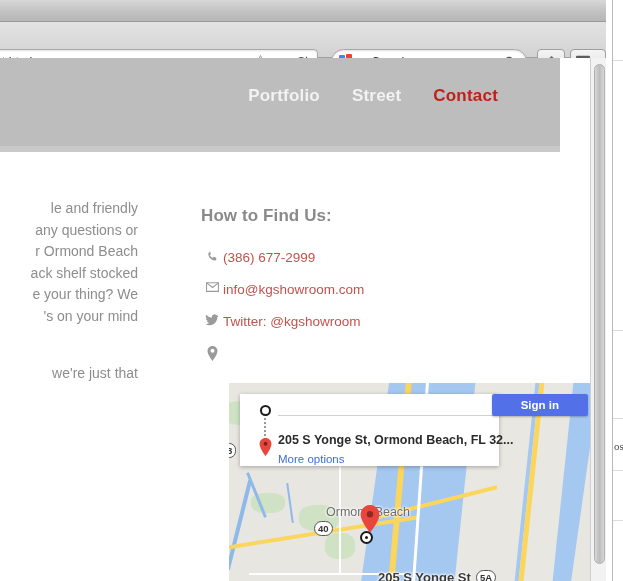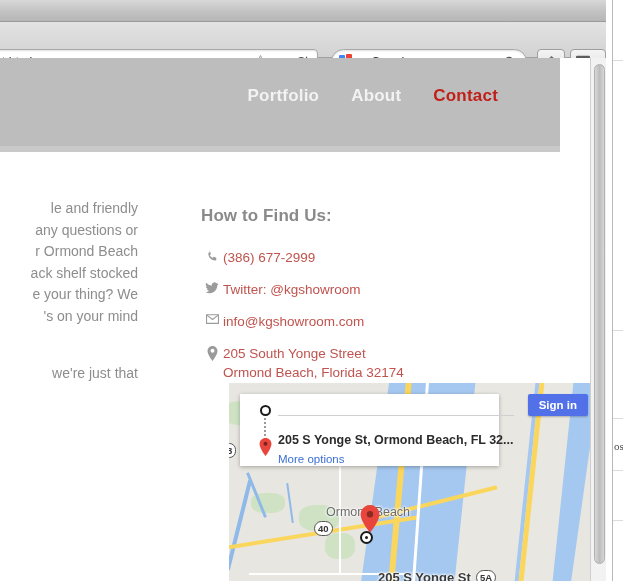--- a/index.html
+++ b/index.html
@@ -433,21 +433,21 @@
     margin-top: 6px;
   }
   .signin-btn {
     position: absolute;
     right: 11px;
     top: 11px;
     background: #5271e8;
     color: #ffffff;
     font-size: 11.5px;
     font-weight: bold;
-    padding: 5px 11px;
+    padding: 5px 29px;
     border-radius: 2px;
     box-shadow: 0 1px 2px rgba(0,0,0,.25);
   }
 
   
   .scrollbar {
     position: absolute;
     right: 0;
     top: 58px;
     width: 16px;
@@ -530,21 +530,21 @@
       </div>
 
     </div>
 
     <div class="viewport">
 
       <header class="site-header">
         <div class="site-header-shade"></div>
         <nav class="nav">
           <a class="nav-link" href="#">Portfolio</a>
-          <a class="nav-link" href="#">About</a>
+          <a class="nav-link" href="#">Street</a>
           <a class="nav-link active" href="#">Contact</a>
         </nav>
       </header>
 
       <div class="left-col">
         <p class="para">le and friendly
  any questions or
 r Ormond Beach
 ack shelf stocked
 e your thing? We
@@ -561,45 +561,43 @@
             <span class="ci-icon">
               <svg width="13" height="13" viewBox="0 0 24 24">
                 <path d="M6.6 2.5c.6 0 1.1.4 1.3 1l1 3.1c.2.6 0 1.2-.5 1.6L7 9.3c1 2.3 2.9 4.2 5.2 5.3l1.1-1.4c.4-.5 1-.7 1.6-.5l3.1 1c.6.2 1 .7 1 1.3v2.6c0 1.1-.9 2-2 1.9C9.6 19 4.9 14.3 4.2 7.1 4.1 5.9 5 5 6.1 5z"></path>
               </svg>
             </span>
             <span class="ci-text">(386) 677-2999</span>
           </li>
 
           <li class="contact-item">
             <span class="ci-icon">
-              <svg width="14" height="12" viewBox="0 0 24 20">
-                <path d="M23 2.5c-.8.4-1.7.6-2.6.8 1-.6 1.7-1.5 2-2.6-.9.5-1.9.9-3 1.1A4.6 4.6 0 0 0 11.6 6c-3.8-.2-7.2-2-9.5-4.8a4.7 4.7 0 0 0 1.4 6.2c-.7 0-1.4-.2-2-.5 0 2.2 1.6 4.1 3.7 4.5-.6.2-1.3.2-1.9.1.5 1.8 2.2 3.1 4.2 3.2A9.3 9.3 0 0 1 1 16.8 13 13 0 0 0 8 19c8.5 0 13.2-7.1 13-13.5.9-.6 1.6-1.4 2-2.2z"></path>
-              </svg>
-            </span>
-            <span class="ci-text">Twitter: @kgshowroom</span>
-          </li>
-
-          <li class="contact-item">
-            <span class="ci-icon">
               <svg width="13" height="10" viewBox="0 0 24 18">
                 <path d="M1 1h22v16H1z" fill="none" stroke="#9b9b9b" stroke-width="2"></path>
                 <path d="M1.5 1.8L12 10 22.5 1.8" fill="none" stroke="#9b9b9b" stroke-width="2"></path>
               </svg>
             </span>
             <span class="ci-text">info@kgshowroom.com</span>
           </li>
 
           <li class="contact-item">
             <span class="ci-icon">
+              <svg width="14" height="12" viewBox="0 0 24 20">
+                <path d="M23 2.5c-.8.4-1.7.6-2.6.8 1-.6 1.7-1.5 2-2.6-.9.5-1.9.9-3 1.1A4.6 4.6 0 0 0 11.6 6c-3.8-.2-7.2-2-9.5-4.8a4.7 4.7 0 0 0 1.4 6.2c-.7 0-1.4-.2-2-.5 0 2.2 1.6 4.1 3.7 4.5-.6.2-1.3.2-1.9.1.5 1.8 2.2 3.1 4.2 3.2A9.3 9.3 0 0 1 1 16.8 13 13 0 0 0 8 19c8.5 0 13.2-7.1 13-13.5.9-.6 1.6-1.4 2-2.2z"></path>
+              </svg>
+            </span>
+            <span class="ci-text">Twitter: @kgshowroom</span>
+          </li>
+
+          <li class="contact-item">
+            <span class="ci-icon">
               <svg width="11" height="15" viewBox="0 0 16 22">
                 <path d="M8 0C3.9 0 .7 3.2.7 7.2c0 5.4 7.3 14.8 7.3 14.8s7.3-9.4 7.3-14.8C15.3 3.2 12.1 0 8 0zm0 10a2.9 2.9 0 1 1 0-5.8A2.9 2.9 0 0 1 8 10z"></path>
               </svg>
             </span>
-            <span class="ci-text">205 South Yonge Street
-Ormond Beach, Florida 32174</span>
           </li>
 
         </ul>
       </div>
 
       <div class="map">
 
         <div class="map-water"></div>
         <div class="map-water2"></div>
         <div class="map-land-strip"></div>

